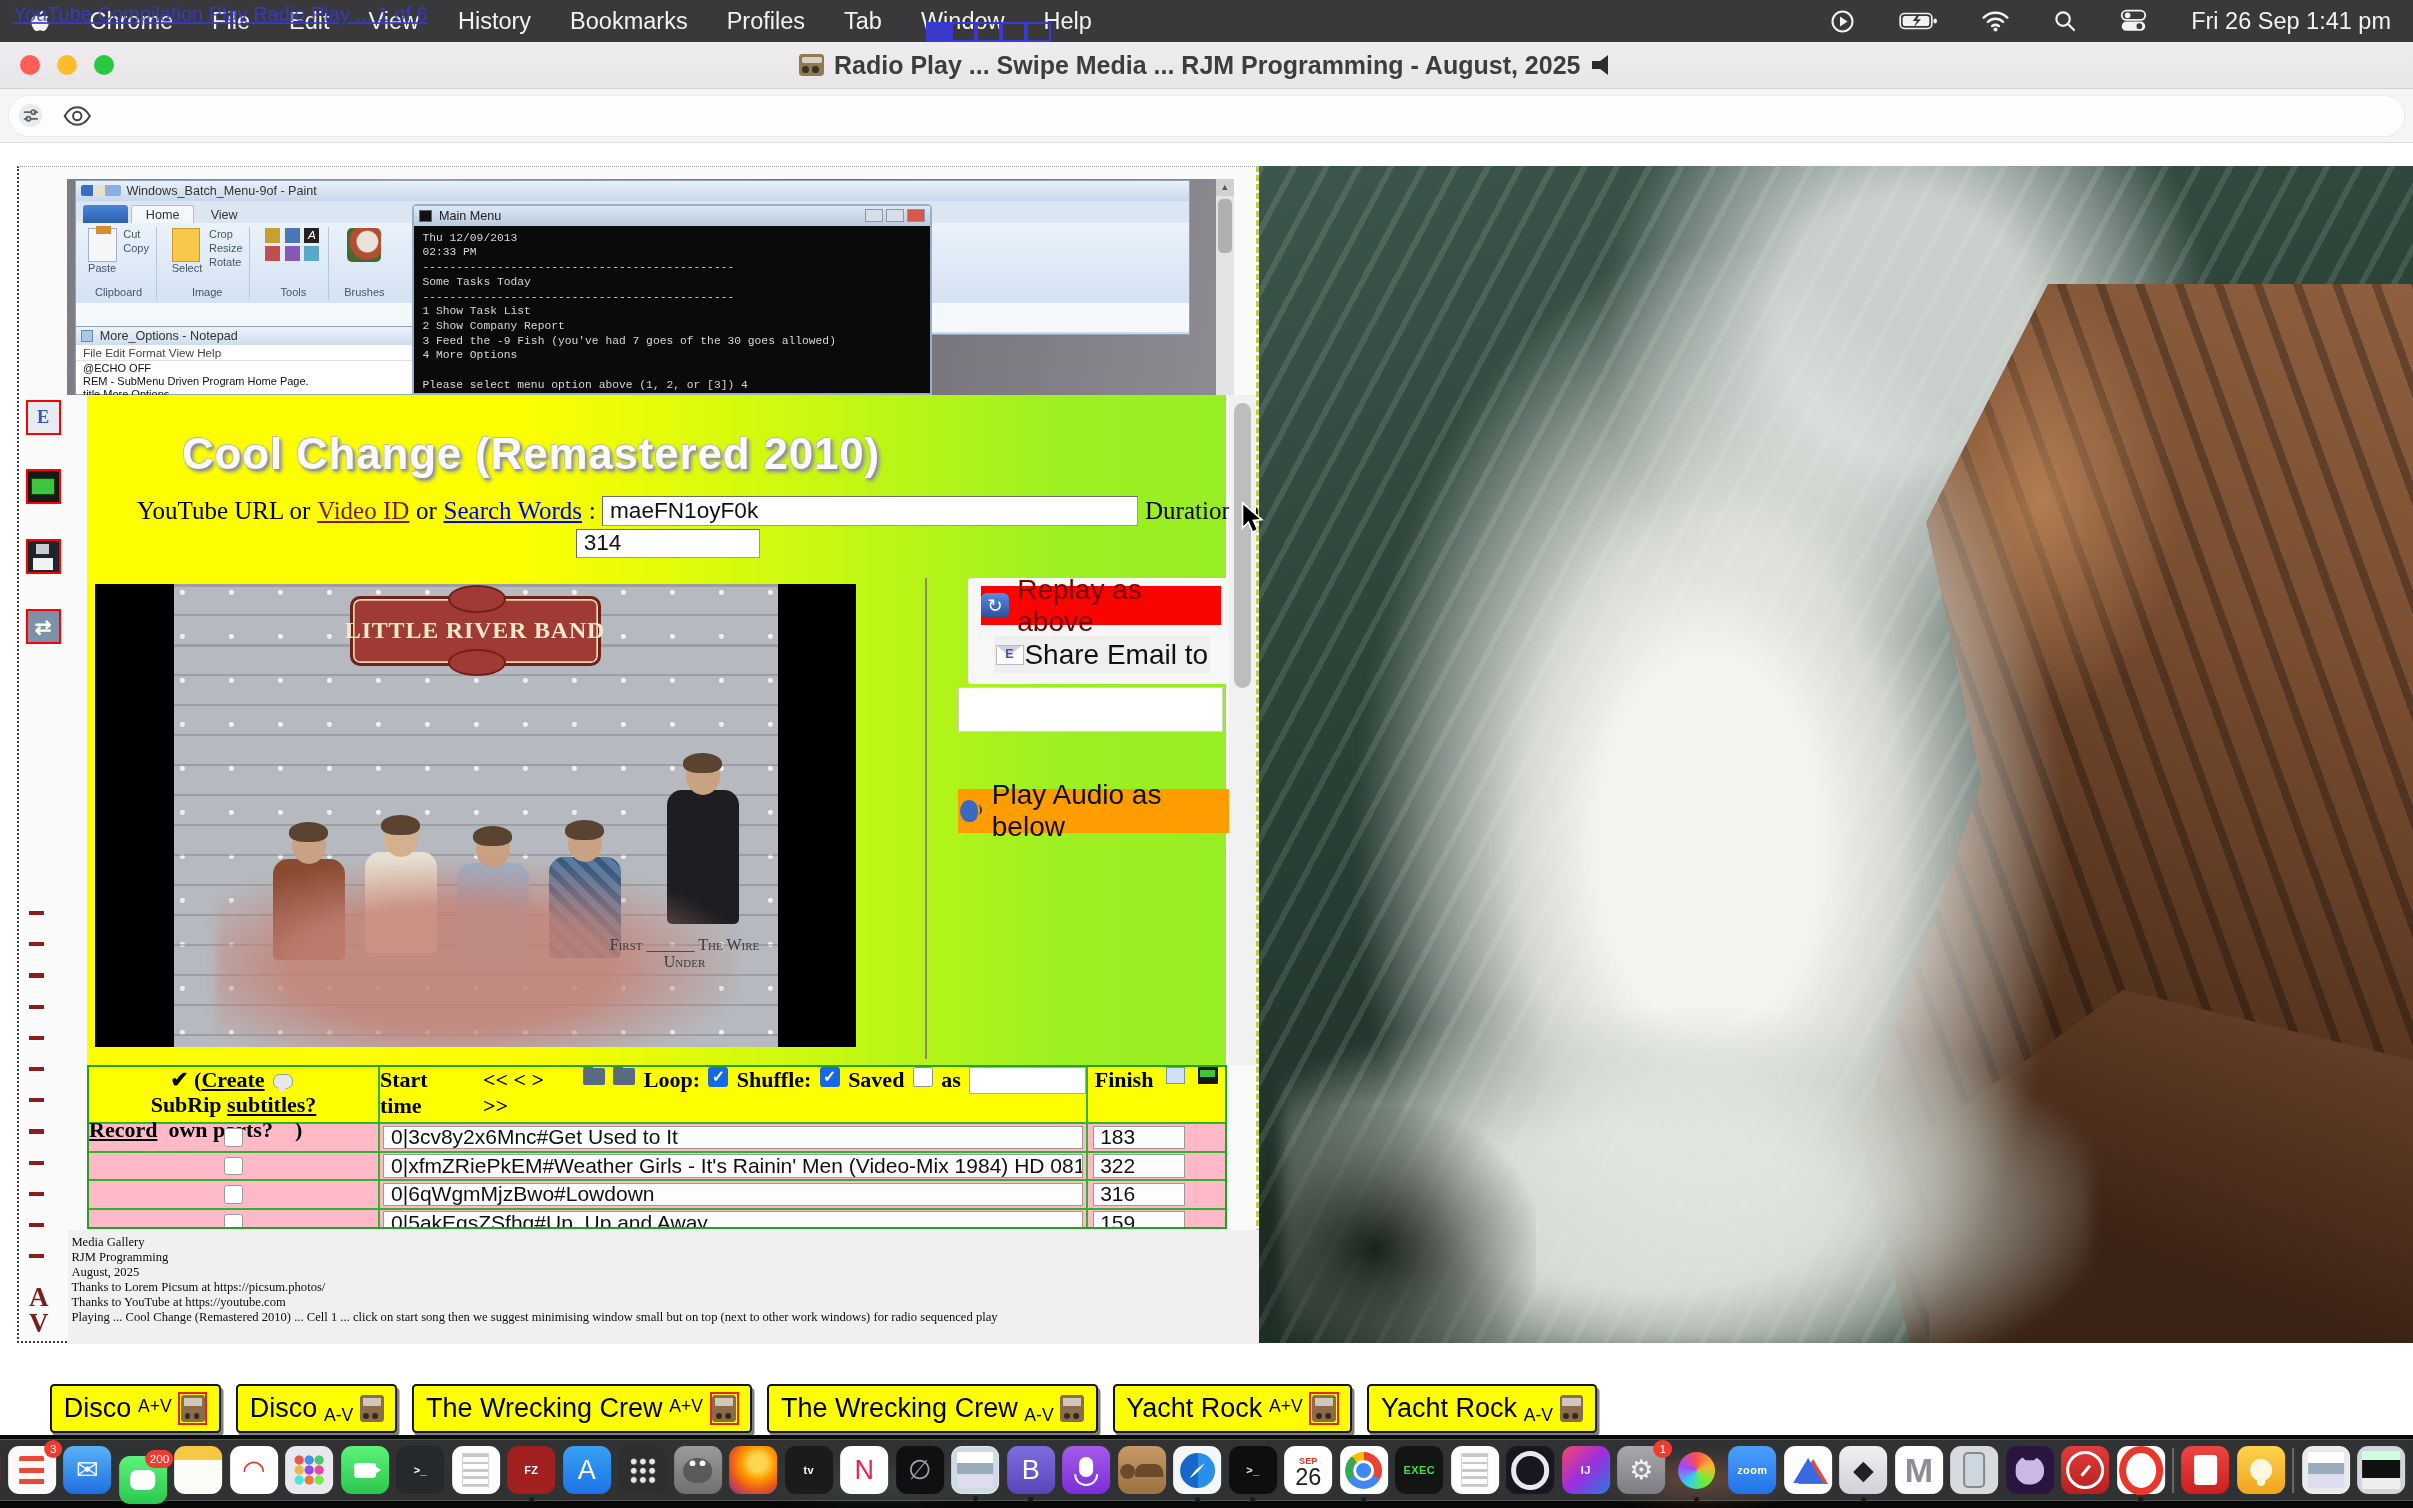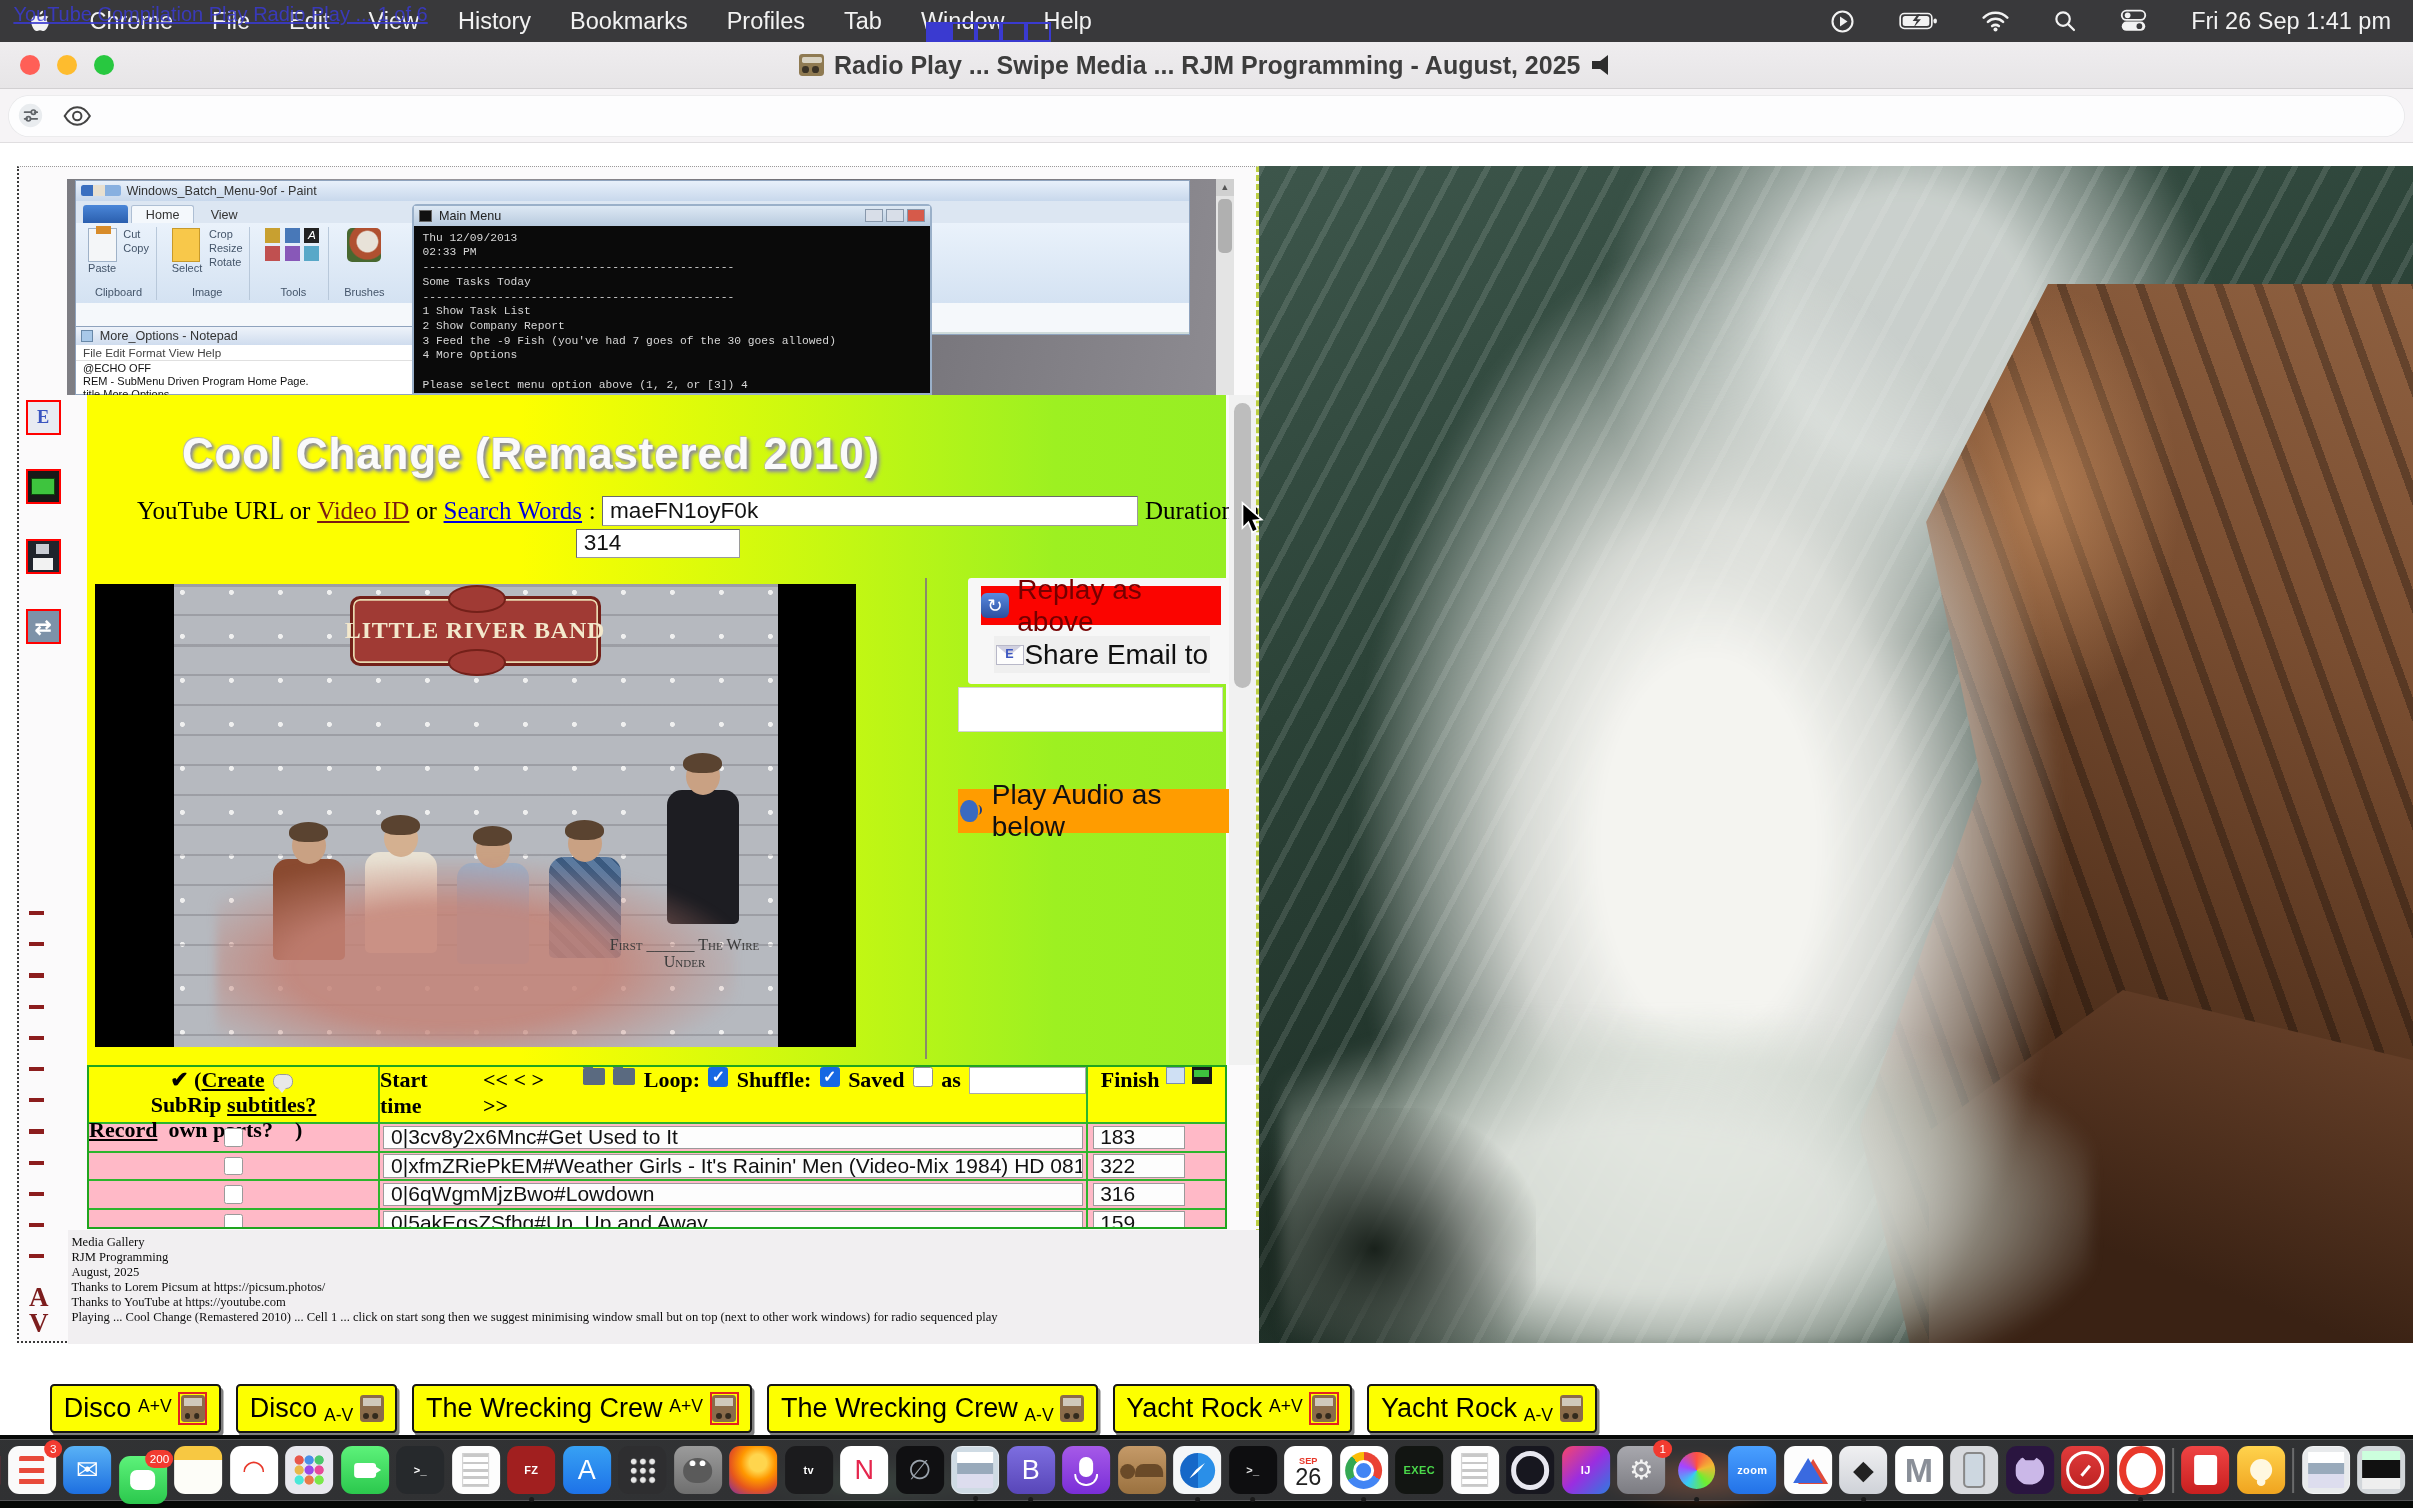--- a/index.html
+++ b/index.html
@@ -135,21 +135,21 @@
   font-size:44px; font-weight:bold; color:#fafafa; letter-spacing:0.8px;
   text-shadow:1.7px 1.7px 2.5px #909090, -0.8px -0.8px 0.8px #b8b8b8, 2.5px 2.5px 4.2px #9a9a9a; }
 .form-row { position:absolute; left:50px; top:101px; font-family:"Liberation Serif",serif;
   font-size:25px; color:#000; display:flex; align-items:center; gap:6.7px; white-space:nowrap; }
 .lnk-maroon { color:#7b1d12; text-decoration:underline; }
 .lnk-blue { color:#0000dd; text-decoration:underline; }
 .inp { background:#fff; border:1.7px solid #9a9a9a; border-top-color:#6a6a6a; border-left-color:#6a6a6a;
   font-family:"Liberation Sans",sans-serif; font-size:22.6px; color:#111; padding:0.8px 6.7px;
   display:inline-flex; align-items:center; }
 .inp-url { width:536px; height:30px; }
-.inp-dur { position:absolute; left:489px; top:134px; width:164px; height:28.5px; }
+.inp-dur { position:absolute; left:489px; top:134px; width:184px; height:28.5px; }
 .dur-label { font-family:"Liberation Serif",serif; font-size:25px; }
 .video { position:absolute; left:7.5px; top:189px; width:761px; height:463px; background:#000; overflow:hidden; }
 .album { position:absolute; left:79px; top:0; width:604px; height:463px;
   background:
     repeating-linear-gradient(180deg, rgba(125,125,132,.45) 0 2.5px, transparent 2.5px 30px),
     radial-gradient(circle at 8.4px 8.4px, #f0f0f0 2.1px, transparent 2.9px),
     #b6b9bf;
   background-size:auto, 49px 44px, auto; }
 .plaque { position:absolute; left:176px; top:11.7px; width:251px; height:70px;
   background:#a03a34; border:3.4px solid #732019; border-radius:10px;
@@ -211,21 +211,21 @@
 .balloon { display:inline-block; width:20px; height:15px; background:#e8e8e8; border:0.8px solid #999;
   border-radius:6.7px; position:relative; top:1.7px; margin:0 3.4px; }
 .balloon::after { content:""; position:absolute; left:3.4px; bottom:-5px; border-left:4.2px solid transparent;
   border-right:4.2px solid transparent; border-top:5px solid #e8e8e8; }
 .h-c2 { gap:8.4px; }
 .folder { display:inline-block; width:22px; height:17px; background:#5a6a80; border-radius:1.7px; position:relative; top:0.8px; }
 .folder::before { content:""; position:absolute; left:0; top:-4.2px; width:10px; height:4.2px; background:#5a6a80; border-radius:1.7px 1.7px 0 0; }
 .cbx { display:inline-block; width:20px; height:20px; background:#fff; border:1.7px solid #909090; border-radius:2.5px; }
 .cbx.on { background:#1668e3; border-color:#1668e3; color:#fff; font-size:16px; line-height:17.6px; text-align:center; }
 .as-input { width:117px; height:27px; background:#fff; border:1.7px solid #aaa; }
-.h-c3 { gap:7px; border-right:none !important; border-left:2.5px solid #2db52d; margin-left:-2.5px; }
+.h-c3 { gap:13px; border-right:none !important; border-left:2.5px solid #2db52d; margin-left:-2.5px; }
 .fin-ic1 { display:inline-block; width:18.4px; height:17px; background:#cfe0f4; border:1.7px solid #7a90b0; }
 .fin-ic2 { display:inline-block; width:20px; height:17px; background:#181818; position:relative; }
 .fin-ic2::before { content:""; position:absolute; left:2.5px; top:2.5px; right:2.5px; height:7.5px; background:#3ec43e; }
 .t-row { display:grid; grid-template-columns:291px 708px 1fr; height:28.5px; border-top:2.5px solid #2db52d; background:#ffb9c7; }
 .t-row > div { border-right:2.5px solid #2db52d; display:flex; align-items:center; }
 .cell-cb { justify-content:center; }
 .row-cbx { width:18.4px; height:18.4px; background:#fff; border:1.7px solid #9a9a9a; border-radius:2.5px; }
 .cell-song { padding:1.7px 3.4px; }
 .song-input { width:100%; height:23.5px; background:#fdfdfd; border:1.7px solid #9a9a9a;
   font-size:21px; color:#111; padding:0 6.7px; display:flex; align-items:center; white-space:nowrap; overflow:hidden; }

